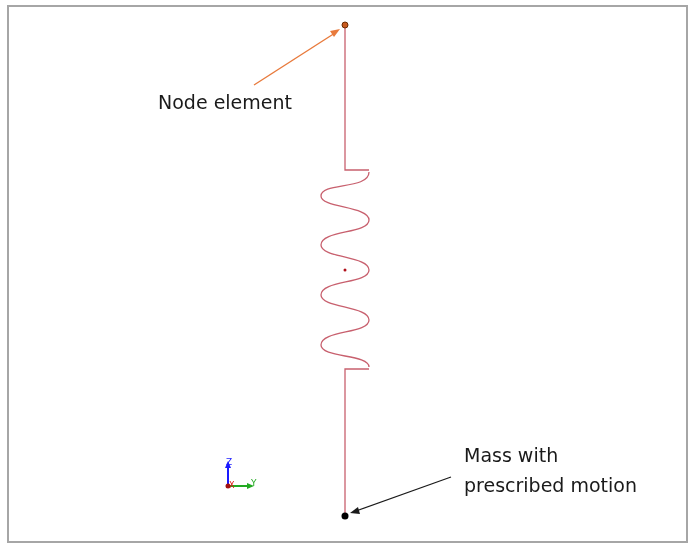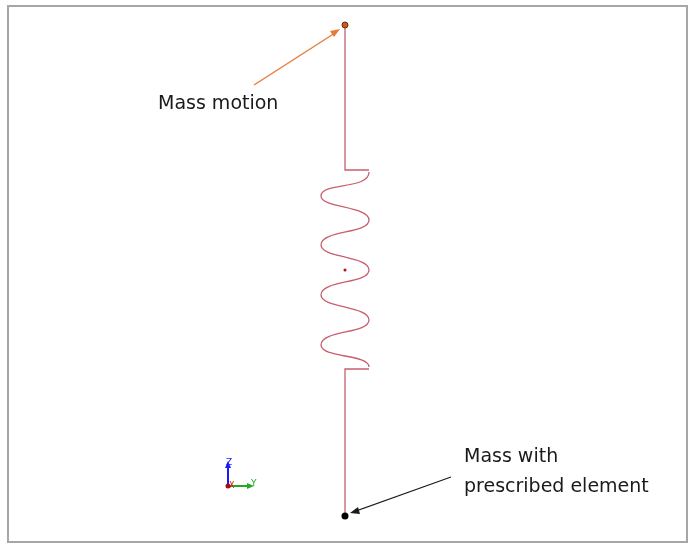--- a/index.html
+++ b/index.html
@@ -52,17 +52,17 @@
     <polygon points="228,461 225,468 231,468" fill="#1a1aff"></polygon>
     <text x="226" y="465" font-family="DejaVu Sans, sans-serif" font-size="9" fill="#1a1aff">Z</text>
     <line x1="228" y1="486" x2="250" y2="486" stroke="#22aa22" stroke-width="2"></line>
     <polygon points="254,486 247,483 247,489" fill="#22aa22"></polygon>
     <text x="251" y="486" font-family="DejaVu Sans, sans-serif" font-size="9" fill="#22aa22">Y</text>
     <circle cx="228" cy="486" r="2.5" fill="#a01010"></circle>
     <text x="229" y="488" font-family="DejaVu Sans, sans-serif" font-size="8" fill="#e01010">X</text>
   </g>
 </svg>
 
-<div class="label mass-label">Mass motion</div>
+<div class="label mass-label">Node element</div>
 <div class="label node-label">
   <div>Mass with</div>
-  <div>prescribed element</div>
+  <div>prescribed motion</div>
 </div>
 
 </body></html>

